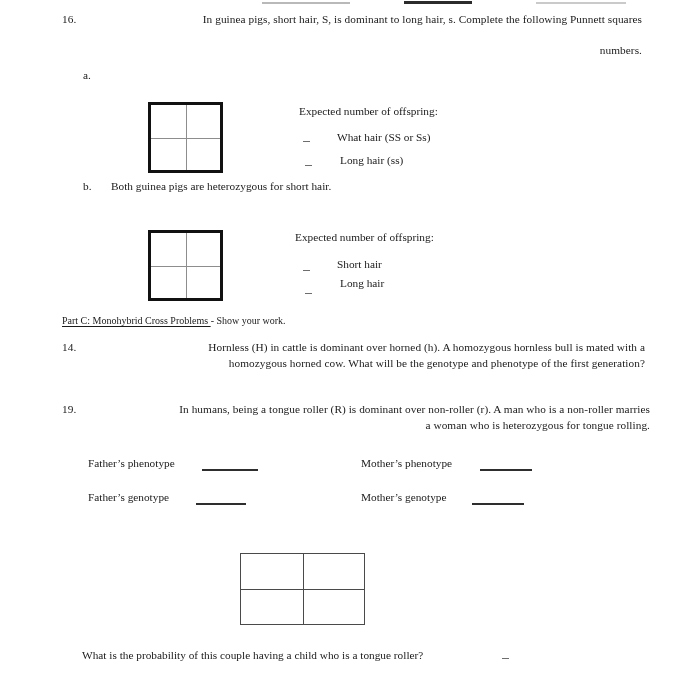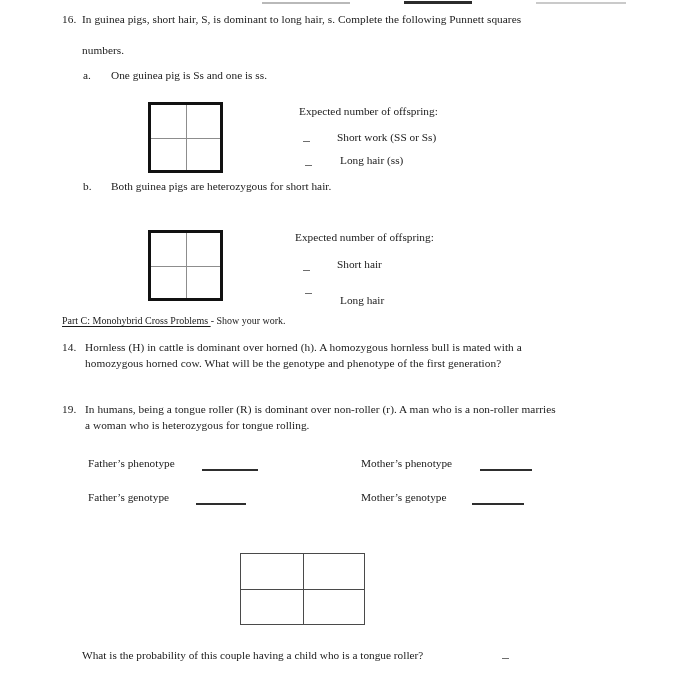--- a/index.html
+++ b/index.html
@@ -38,21 +38,21 @@
     position: absolute;
     font-size: 11.3px;
     line-height: 15.5px;
     letter-spacing: 0.05px;
   }
   .qbody {
     position: absolute;
     font-size: 11.3px;
     line-height: 15.5px;
     letter-spacing: 0.05px;
-    text-align: left;
+    text-align: right;
   }
   .sub-letter {
     position: absolute;
     font-size: 11.3px;
     line-height: 15.5px;
   }
   .sub-text {
     position: absolute;
     font-size: 11.3px;
     line-height: 15.5px;
@@ -166,50 +166,49 @@
 
   <div class="topstub s1"></div>
   <div class="topstub s2"></div>
   <div class="topstub s3"></div>
 
   <div class="qnum" style="left:62px; top:12px;">16.</div>
   <div class="qbody" style="left:82px; top:12px; width:560px;">In guinea pigs, short hair, S, is dominant to long hair, s.  Complete the following Punnett squares</div>
   <div class="qbody" style="left:82px; top:43px; width:560px;">numbers.</div>
 
   <div class="sub-letter" style="left:83px; top:68px;">a.</div>
-  <div class="sub-text" style="left:111px; top:68px;">One guinea pig is Ss  and one is ss.</div>
 
   <div class="punnett-thick" style="left:148px; top:102px; width:75px; height:71px;">
     <div class="vline"></div>
     <div class="hline"></div>
   </div>
 
   <div class="exp-head" style="left:299px; top:104px;">Expected number of offspring:</div>
 
   <div class="exp-blank" style="left:303px; top:141px;"></div>
-  <div class="exp-row" style="left:337px; top:130px;">Short work  (SS or Ss)</div>
+  <div class="exp-row" style="left:337px; top:130px;">What hair  (SS or Ss)</div>
 
   <div class="exp-blank" style="left:305px; top:165px;"></div>
   <div class="exp-row" style="left:340px; top:153px;">Long hair  (ss)</div>
 
   <div class="sub-letter" style="left:83px; top:179px;">b.</div>
   <div class="sub-text" style="left:111px; top:179px;">Both guinea pigs are heterozygous  for short hair.</div>
 
   <div class="punnett-thick" style="left:148px; top:230px; width:75px; height:71px;">
     <div class="vline"></div>
     <div class="hline"></div>
   </div>
 
   <div class="exp-head" style="left:295px; top:230px;">Expected number of offspring:</div>
 
   <div class="exp-blank" style="left:303px; top:270px;"></div>
   <div class="exp-row" style="left:337px; top:257px;">Short hair</div>
 
   <div class="exp-blank" style="left:305px; top:293px;"></div>
-  <div class="exp-row" style="left:340px; top:293px;">Long hair</div>
+  <div class="exp-row" style="left:340px; top:276px;">Long hair</div>
 
   <div class="partc" style="left:62px; top:313px;">
     <span class="u">Part C:  Monohybrid Cross Problems </span><span>-  Show your work.</span>
   </div>
 
   <div class="qnum" style="left:62px; top:340px;">14.</div>
   <div class="qbody" style="left:85px; top:340px; width:560px;">Hornless (H) in cattle is dominant over horned (h).  A homozygous hornless bull is mated with  a</div>
   <div class="qbody" style="left:85px; top:355.5px; width:560px;">homozygous horned cow.  What will be the genotype and phenotype of the first generation?</div>
 
   <div class="qnum" style="left:62px; top:402px;">19.</div>

